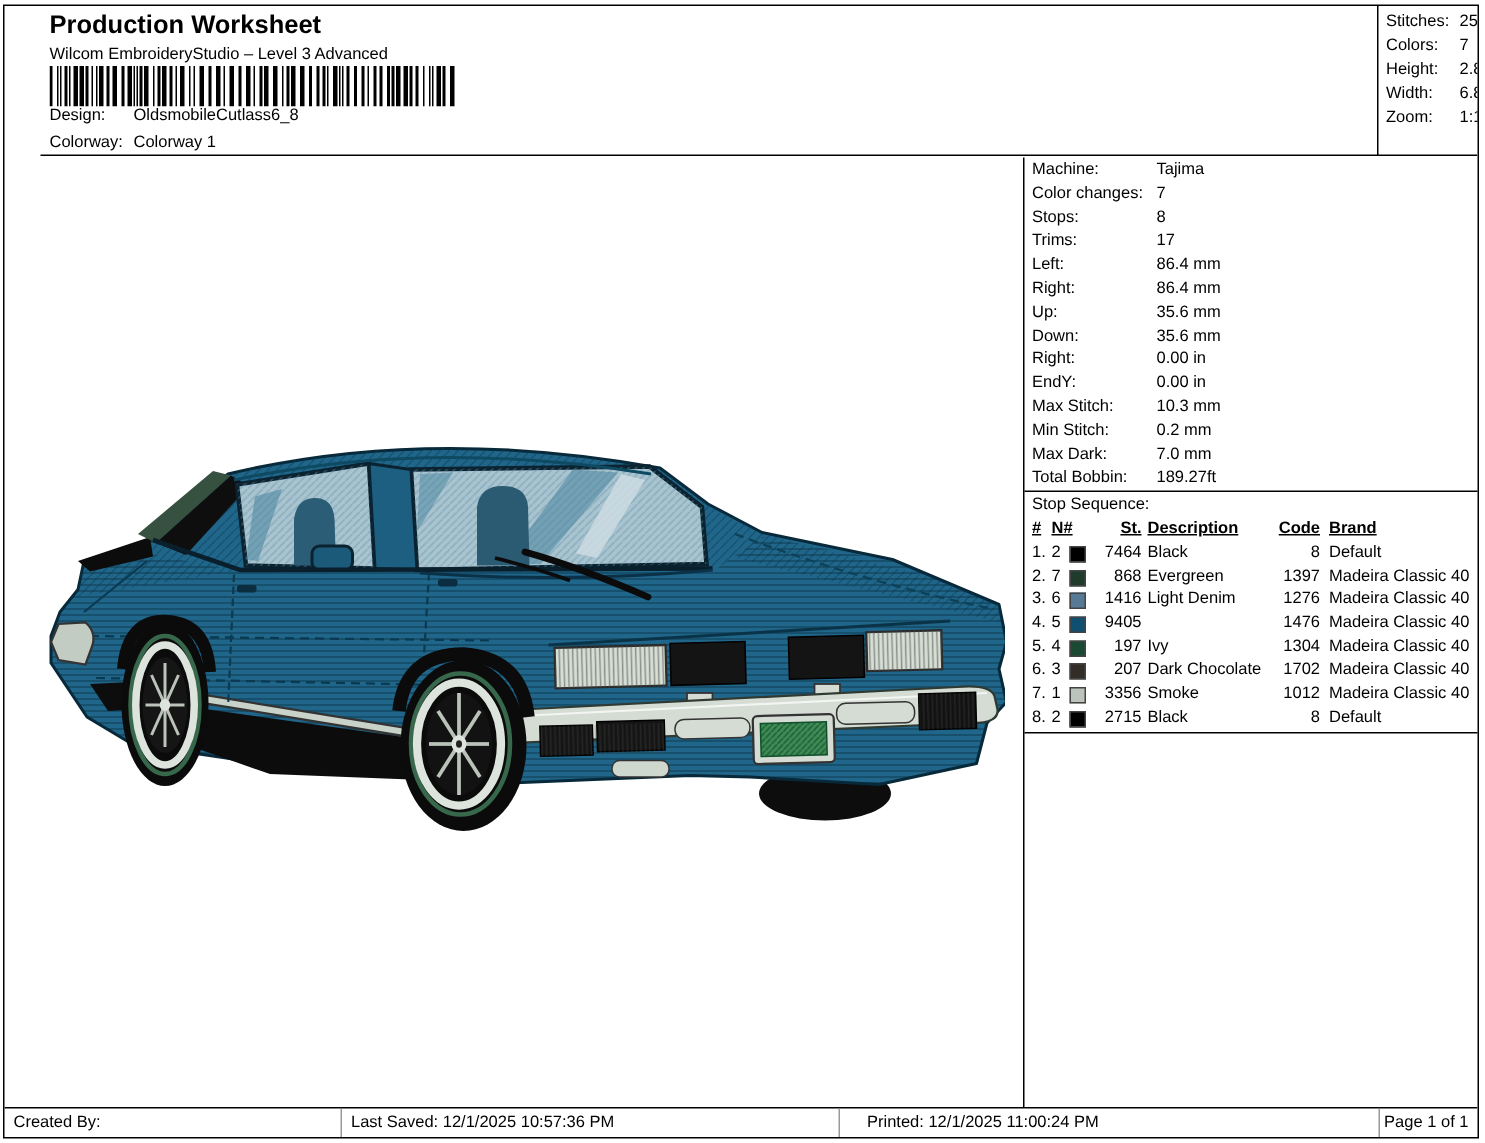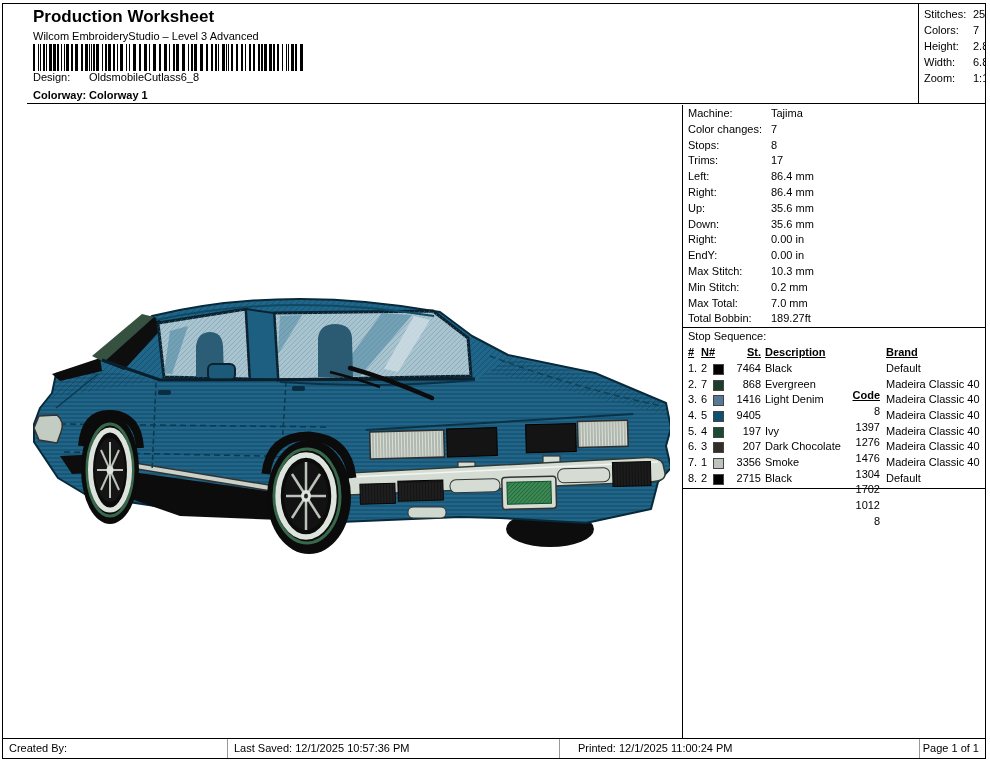--- a/index.html
+++ b/index.html
@@ -7,21 +7,21 @@
   .page { position:absolute; left:2px; top:3px; width:984px; height:756px; border:1px solid #000; background:#fff; overflow:hidden; }
 
   
   .header { position:absolute; left:0; top:0; right:0; height:100px; border-bottom:1px solid #000;margin-left:24px; }
   .title { position:absolute; left:6px; top:3px; font-size:17px; font-weight:bold; }
   .subtitle { position:absolute; left:6px; top:26px; font-size:11px; }
   .barcode { position:absolute; left:6px; top:40px; width:278px; height:27px; }
   .kv { position:absolute; left:6px; font-size:11px; }
   .kv .kv-label { display:inline-block; width:56px; }
   .design-row { top:67px; }
-  .colorway-row { top:85px;font-weight:bold; }
+  .colorway-row { top:85px; }
   .stats-box { position:absolute; left:891px; top:0; width:93px; height:100px; border-left:1px solid #000; padding-top:4px; }
   .s-row { position:relative; height:16px; font-size:11px; }
   .s-label { position:absolute; left:5px; }
   .s-value { position:absolute; left:54px; }
 
   
   .right-panel { position:absolute; left:679px; top:101px; width:305px; bottom:20px; border-left:1px solid #000; }
   .machine-list { position:absolute; top:2px; left:0; right:0; }
   .m-row { position:relative; height:15.8px; font-size:11px; }
   .m-label { position:absolute; left:5px; }
@@ -29,21 +29,21 @@
   .stop-title { position:absolute; top:222px; left:0; right:0; border-top:1px solid #000; padding:2px 0 0 5px; font-size:11px; height:18px; }
   .stop-table { position:absolute; top:241px; left:0; right:0; border-bottom:1px solid #000; }
   .t-row { position:relative; height:15.7px; font-size:11px; }
   .t-row.t-head { font-weight:bold; height:16px; }
   .t-head span { text-decoration:underline; }
   .col-num   { position:absolute; left:5px;  width:13px; }
   .col-n     { position:absolute; left:18px; width:12px; }
   .col-swatch{ position:absolute; left:30px; top:2px; width:11px; height:11px; border:1px solid #444; }
   .col-st    { position:absolute; left:41px; width:37px; text-align:right; }
   .col-desc  { position:absolute; left:82px; width:112px; }
-  .col-code  { position:absolute; left:150px; width:47px; text-align:right;margin-top:43px; }
+  .col-code  { position:absolute; left:150px; width:47px; text-align:right; }
   .col-brand { position:absolute; left:203px; right:2px; }
 
   
   .footer { position:absolute; left:0; right:0; bottom:0; height:20px; border-top:1px solid #000; font-size:11px; }
   .fcell { position:absolute; top:0; height:20px; line-height:19px; }
   .fc1 { left:0; width:225px; border-right:1px solid #999; padding-left:6px; }
   .fc2 { left:225px; width:332px; border-right:1px solid #999; padding-left:6px; }
   .fc3 { left:557px; width:360px; border-right:1px solid #999; padding-left:18px; }
   .fc4 { left:917px; right:0; text-align:right; padding-right:6px; }
 
@@ -354,21 +354,21 @@
         </div>
         <div class="m-row">
           <span class="m-label">Max Stitch:</span>
           <span class="m-value">10.3 mm</span>
         </div>
         <div class="m-row">
           <span class="m-label">Min Stitch:</span>
           <span class="m-value">0.2 mm</span>
         </div>
         <div class="m-row">
-          <span class="m-label">Max Total:</span>
+          <span class="m-label">Max Dark:</span>
           <span class="m-value">7.0 mm</span>
         </div>
         <div class="m-row">
           <span class="m-label">Total Bobbin:</span>
           <span class="m-value">189.27ft</span>
         </div>
       </div>
     <div class="stop-title">Stop Sequence:</div>
     <div class="stop-table">
       <div class="t-row t-head" id="stop-header">

